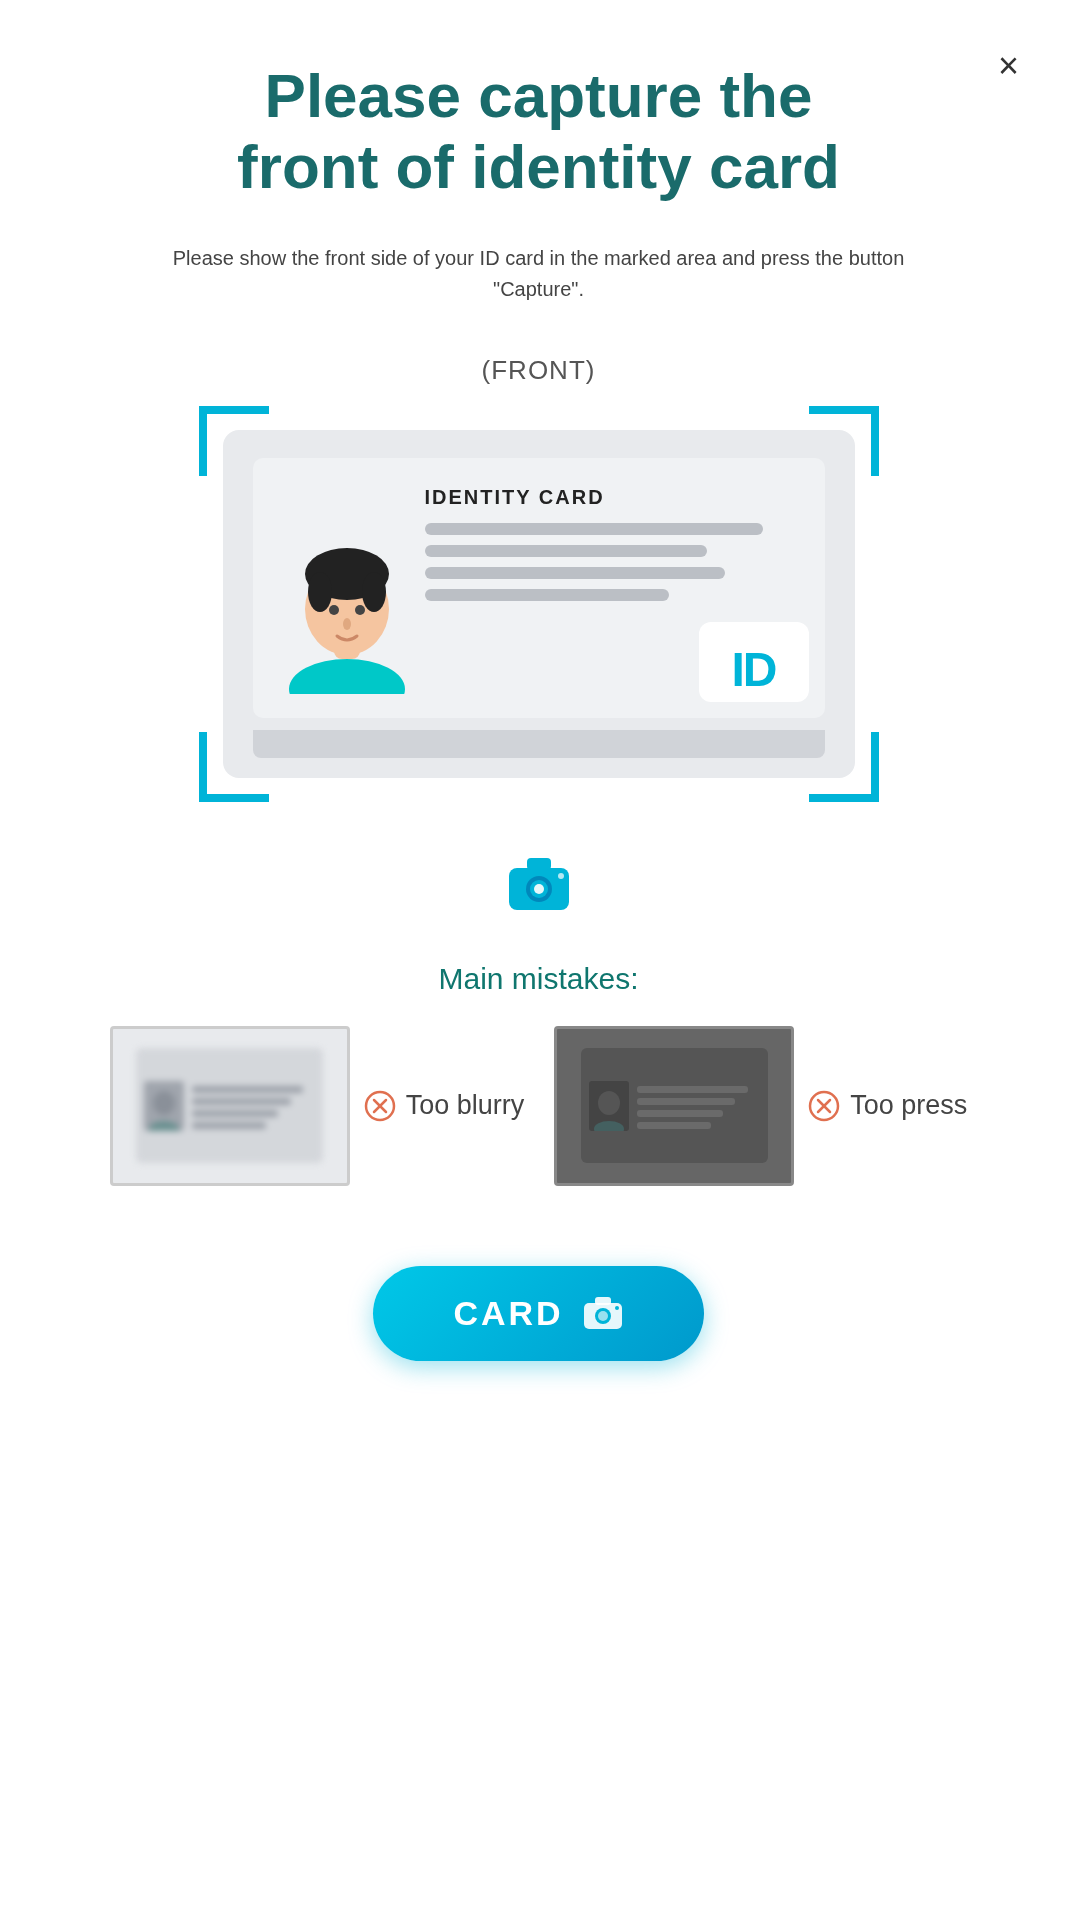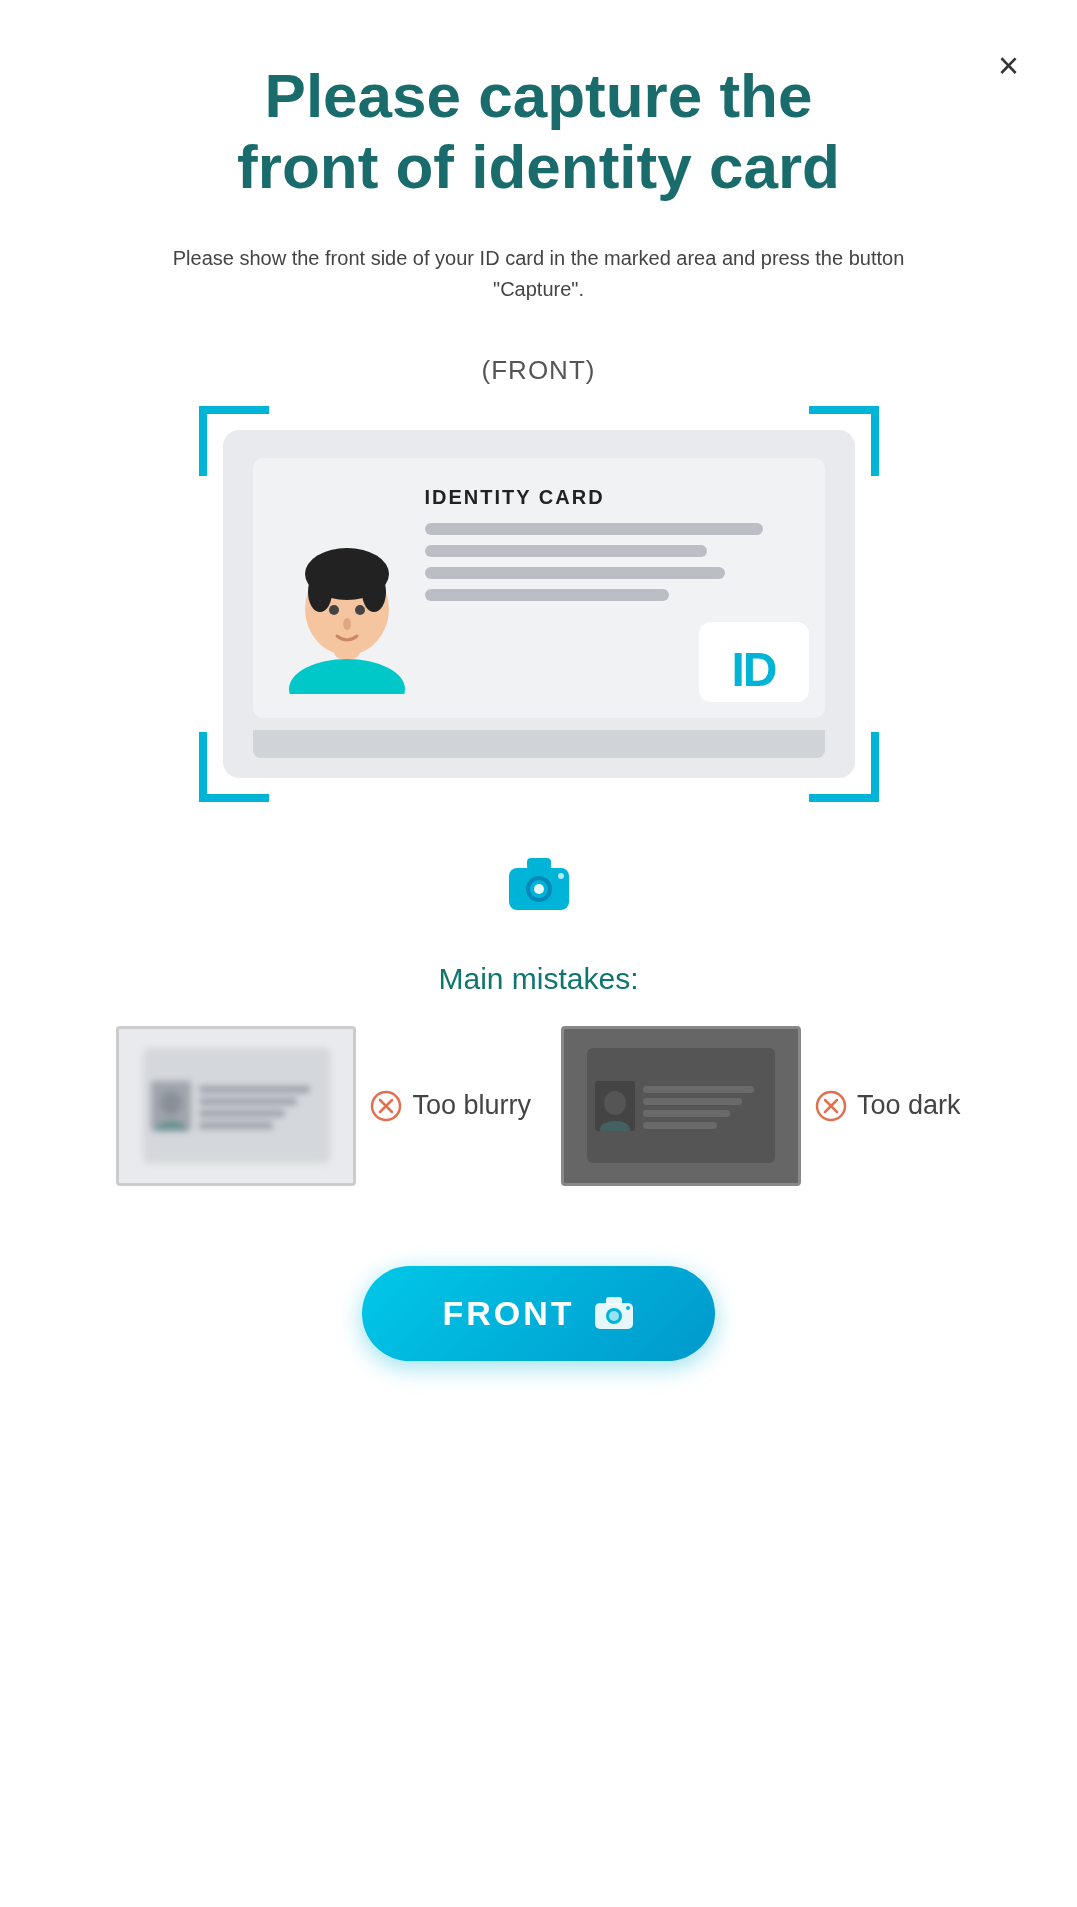--- a/index.html
+++ b/index.html
@@ -445,29 +445,29 @@
               <div class="mini-line" style="width:60%; background:#6a6a6a;"></div>
             </div>
           </div>
         </div>
         <div class="mistake-label">
           <svg class="error-icon" viewBox="0 0 32 32">
             <circle cx="16" cy="16" r="14" fill="none" stroke="#e07050" stroke-width="2.5"></circle>
             <line x1="10" y1="10" x2="22" y2="22" stroke="#e07050" stroke-width="2.5" stroke-linecap="round"></line>
             <line x1="22" y1="10" x2="10" y2="22" stroke="#e07050" stroke-width="2.5" stroke-linecap="round"></line>
           </svg>
-          <span>Too dark</span>
+          <span>Too press</span>
         </div>
       </div>
 
     </div>
   </div>
 
   <button class="start-button">
-    <span>FRONT</span>
+    <span>CARD</span>
     <svg class="start-camera-icon" viewBox="0 0 42 36">
       <rect x="2" y="8" width="38" height="26" rx="5" fill="white" opacity="0.9"></rect>
       <circle cx="21" cy="21" r="8" fill="#00b4d8"></circle>
       <circle cx="21" cy="21" r="5" fill="white" opacity="0.6"></circle>
       <rect x="13" y="2" width="16" height="8" rx="3" fill="white" opacity="0.9"></rect>
       <circle cx="35" cy="13" r="2" fill="#00b4d8"></circle>
     </svg>
   </button>
 
 </div>

